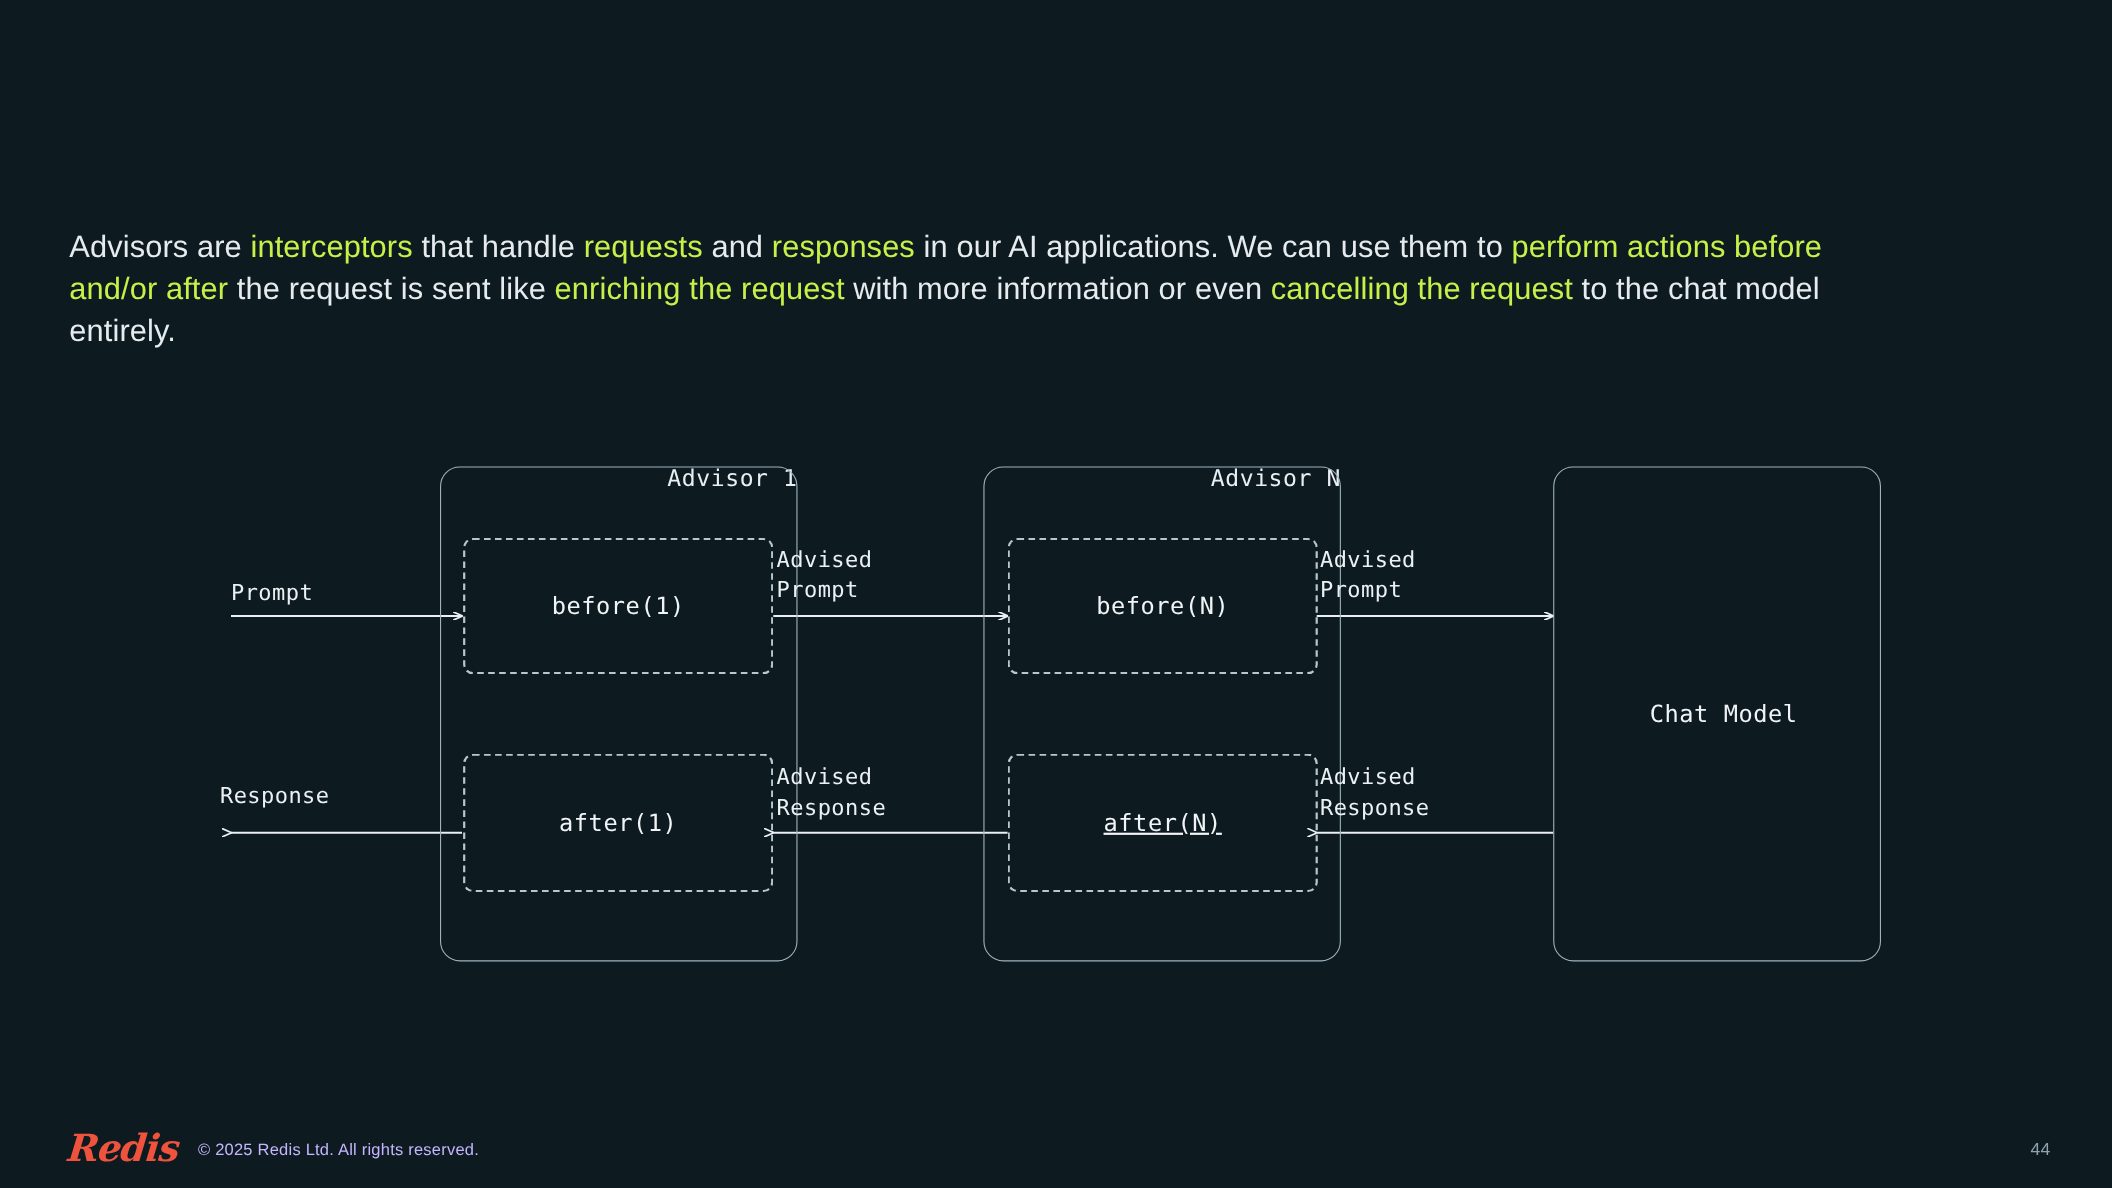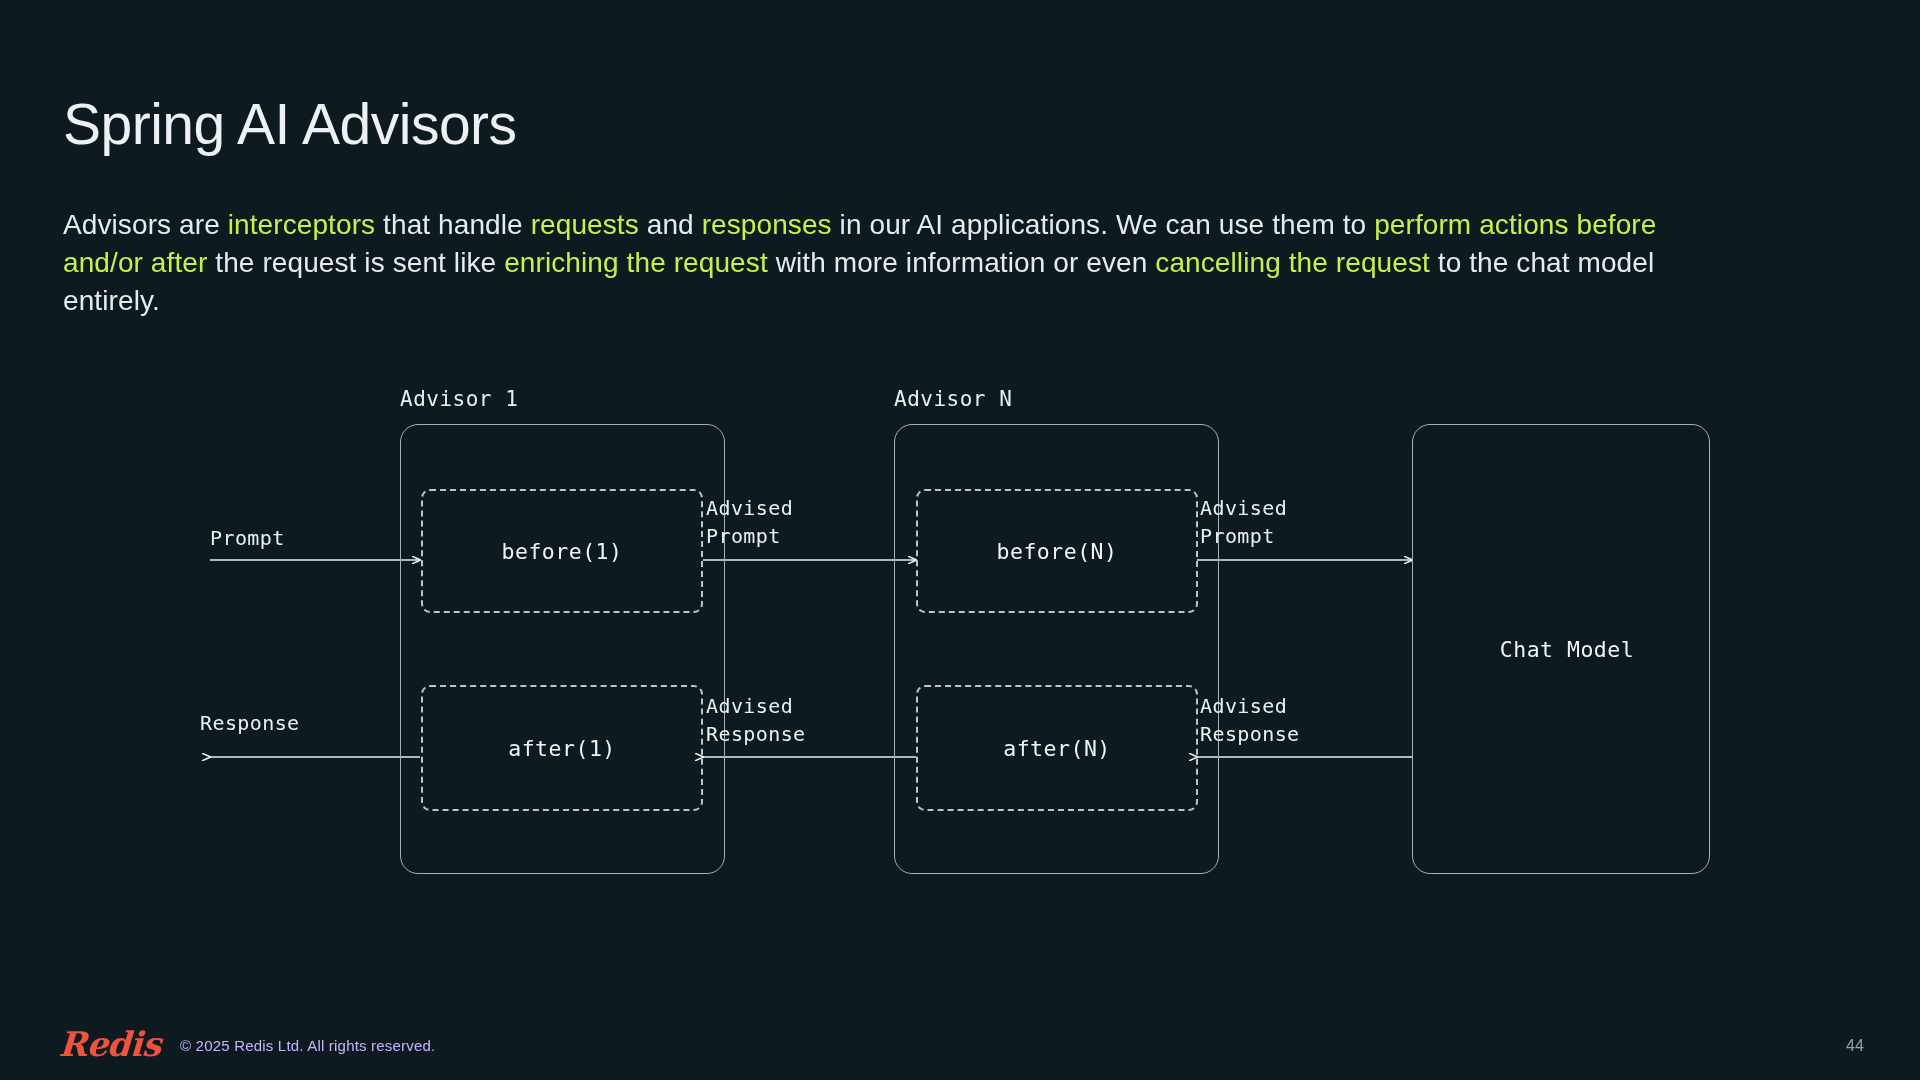--- a/index.html
+++ b/index.html
@@ -33,22 +33,23 @@
   .hl{color:#c9f048;}
 
   
   .diagram{position:absolute;left:0;top:0;width:1920px;height:1080px;pointer-events:none;}
   .diagram *{pointer-events:auto;}
 
   .adv-title{
     position:absolute;
     font-family:"DejaVu Sans Mono","Liberation Mono",monospace;
     font-size:21px;color:#e8eef1;
-    text-align:left;white-space:nowrap;
+    text-align:right;white-space:nowrap;
     letter-spacing:0.5px;
+    margin-top:36px;
   }
 
   .outer-box{
     position:absolute;
     border:1.6px solid #9fb3bd;
     border-radius:18px;
     box-sizing:border-box;
     background:transparent;
   }
 
@@ -99,21 +100,20 @@
   .pagenum{
     position:absolute;left:1846px;top:1037px;
     font-size:16px;color:#8fa3ac;text-align:right;
   }
 </style>
 </head>
 <body>
 
 <div class="slide">
 
-  <div class="title">Spring AI Advisors</div>
 
   <div class="para" id="para"><span>Advisors are </span><span class="hl">interceptors</span><span> that handle </span><span class="hl">requests</span><span> and </span><span class="hl">responses</span><span> in our AI applications. We can use them to </span><span class="hl">perform actions before and/or after</span><span> the request is sent like </span><span class="hl">enriching the request</span><span> with more information or even </span><span class="hl">cancelling the request</span><span> to the chat model entirely.</span></div>
 
   <div class="diagram">
 
     <svg width="1920" height="1080" style="position:absolute;left:0;top:0;">
       <defs>
         <marker id="arrowhead" markerWidth="9" markerHeight="8" refX="8.5" refY="4" orient="auto" markerUnits="userSpaceOnUse">
           <path d="M0,0 L9,4 L0,8" fill="none" stroke="#e9eff2" stroke-width="1.6"></path>
         </marker>
@@ -136,21 +136,21 @@
     </svg>
 
     <div class="adv-title" style="left:400px;top:387px;width:325px;">Advisor 1</div>
     <div class="outer-box" style="left:400px;top:424px;width:325px;height:450px;"></div>
     <div class="dashed-box" style="left:421px;top:489px;width:282px;height:124px;">before(1)</div>
     <div class="dashed-box" style="left:421px;top:685px;width:282px;height:126px;">after(1)</div>
 
     <div class="adv-title" style="left:894px;top:387px;width:325px;">Advisor N</div>
     <div class="outer-box" style="left:894px;top:424px;width:325px;height:450px;"></div>
     <div class="dashed-box" style="left:916px;top:489px;width:282px;height:124px;">before(N)</div>
-    <div class="dashed-box" style="left:916px;top:685px;width:282px;height:126px;">after(N)</div>
+    <div class="dashed-box" style="left:916px;top:685px;width:282px;height:126px;text-decoration:underline;">after(N)</div>
 
     <div class="chat-box" style="left:1412px;top:424px;width:298px;height:450px;">Chat Model</div>
 
     <div class="arrow-label" style="left:210px;top:524px;width:210px;">Prompt</div>
     <div class="arrow-label" style="left:706px;top:494px;width:208px;">Advised
 Prompt</div>
     <div class="arrow-label" style="left:1200px;top:494px;width:208px;">Advised
 Prompt</div>
 
     <div class="arrow-label" style="left:200px;top:709px;width:220px;">Response</div>

